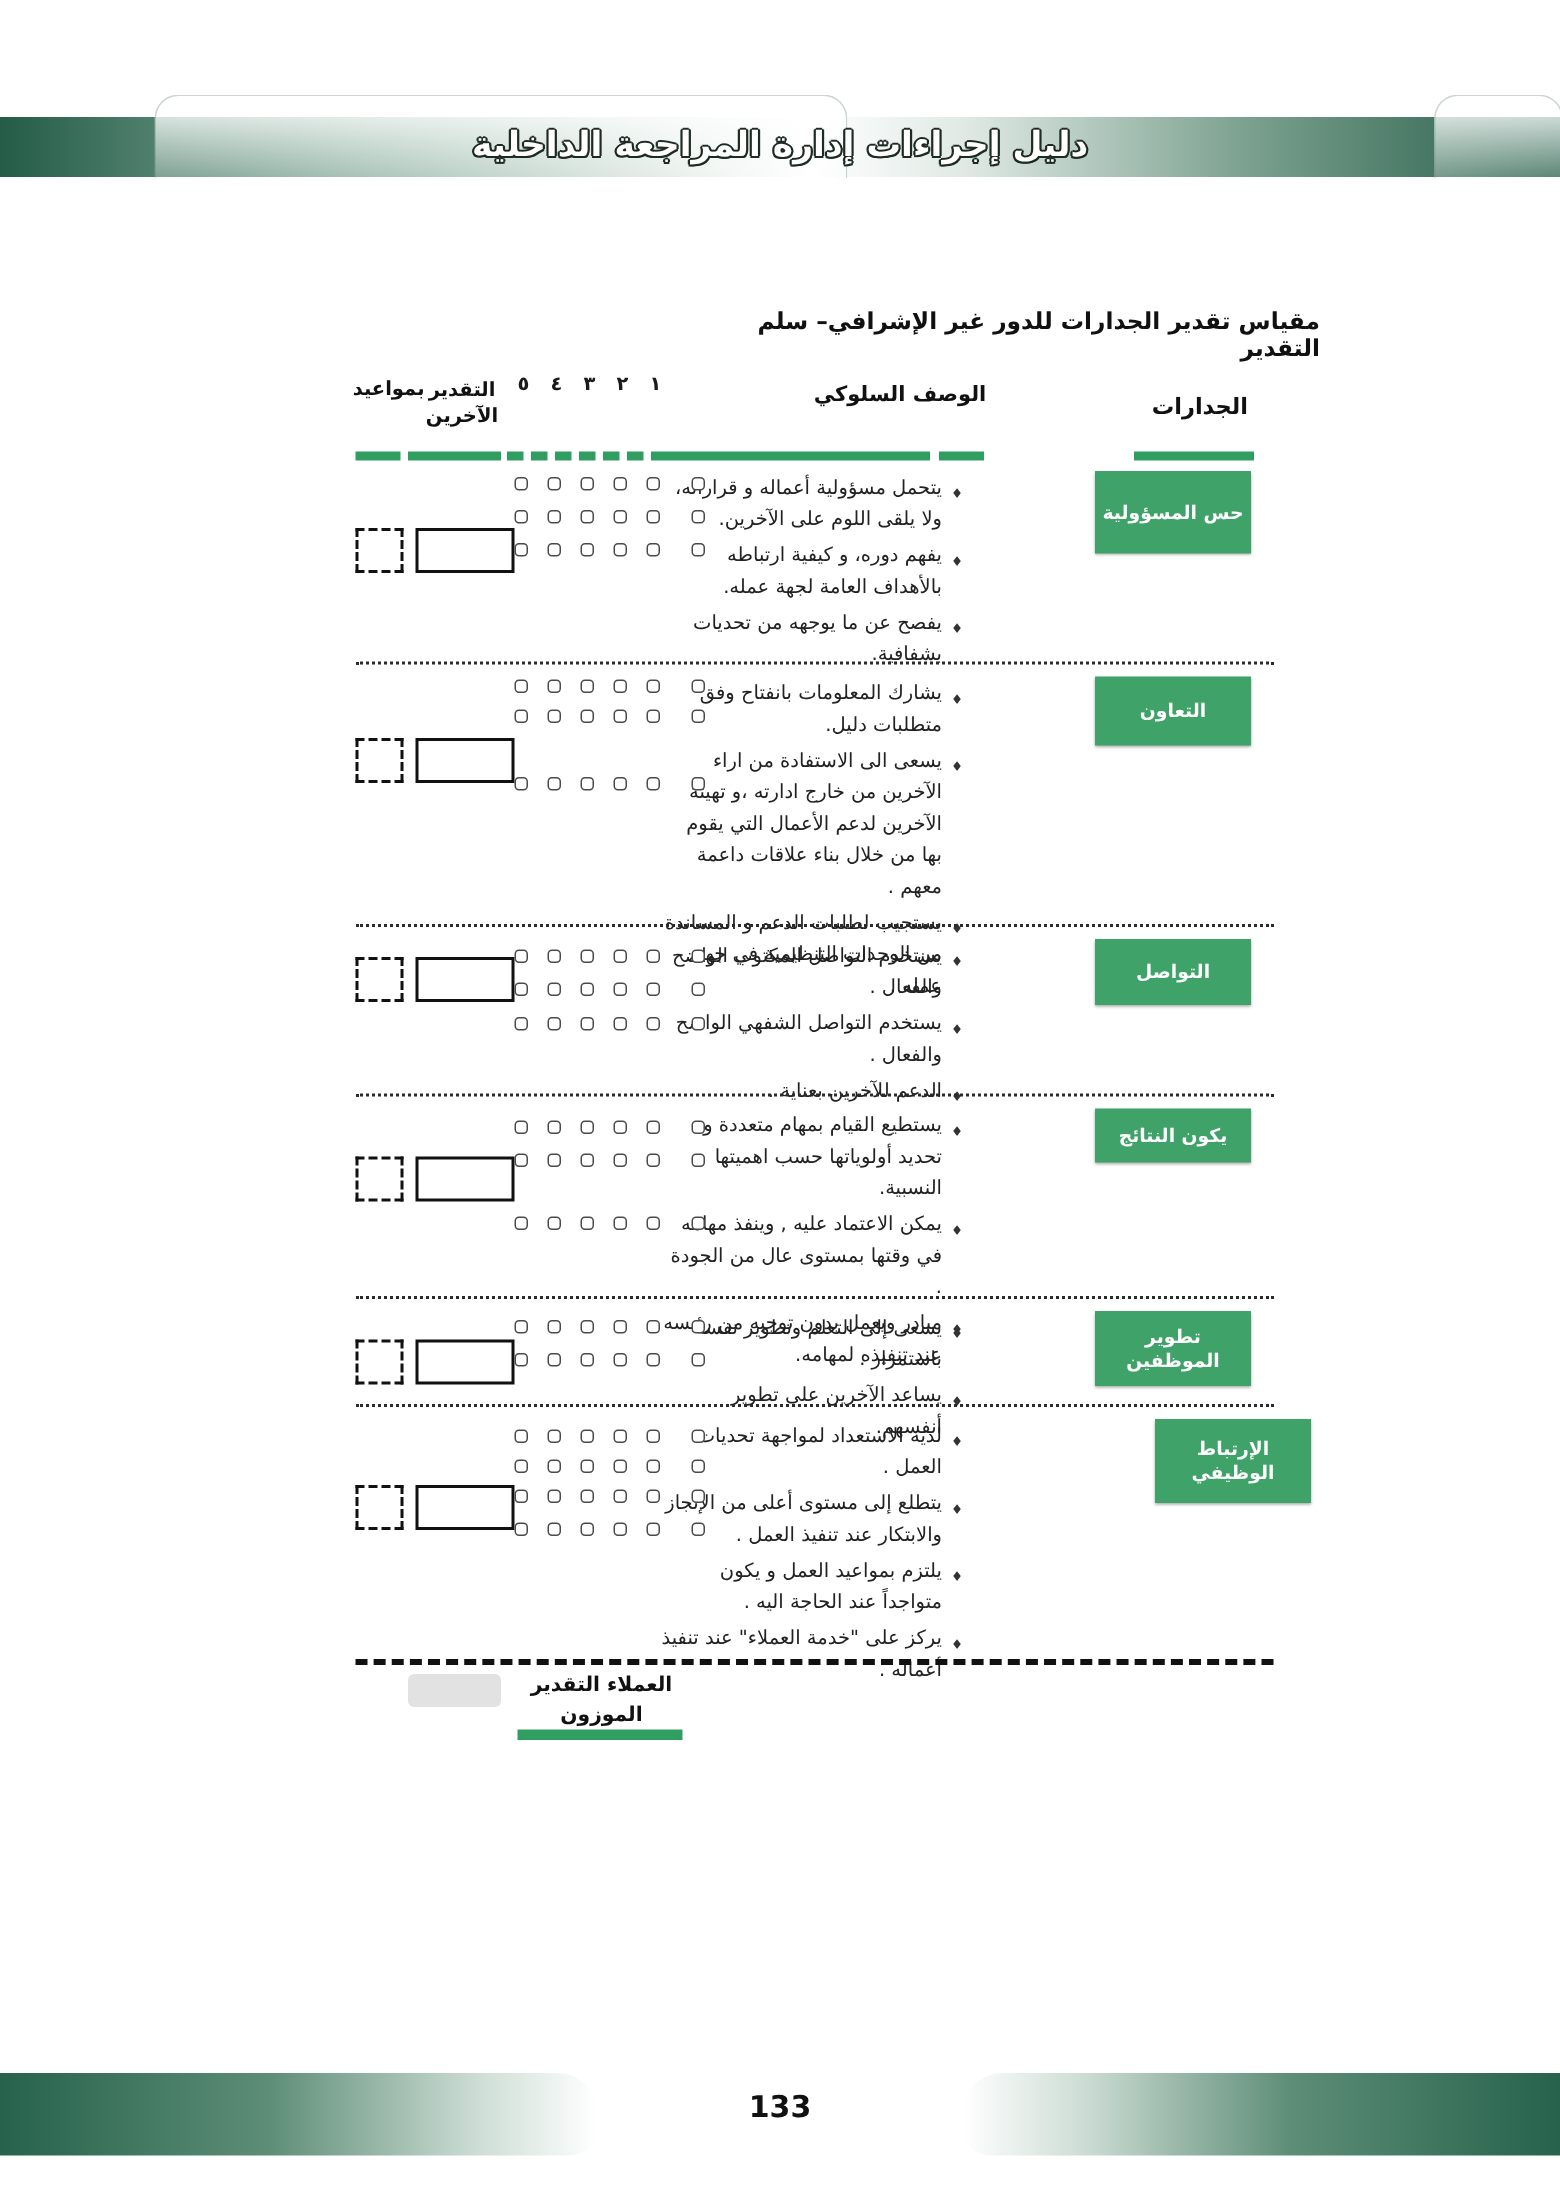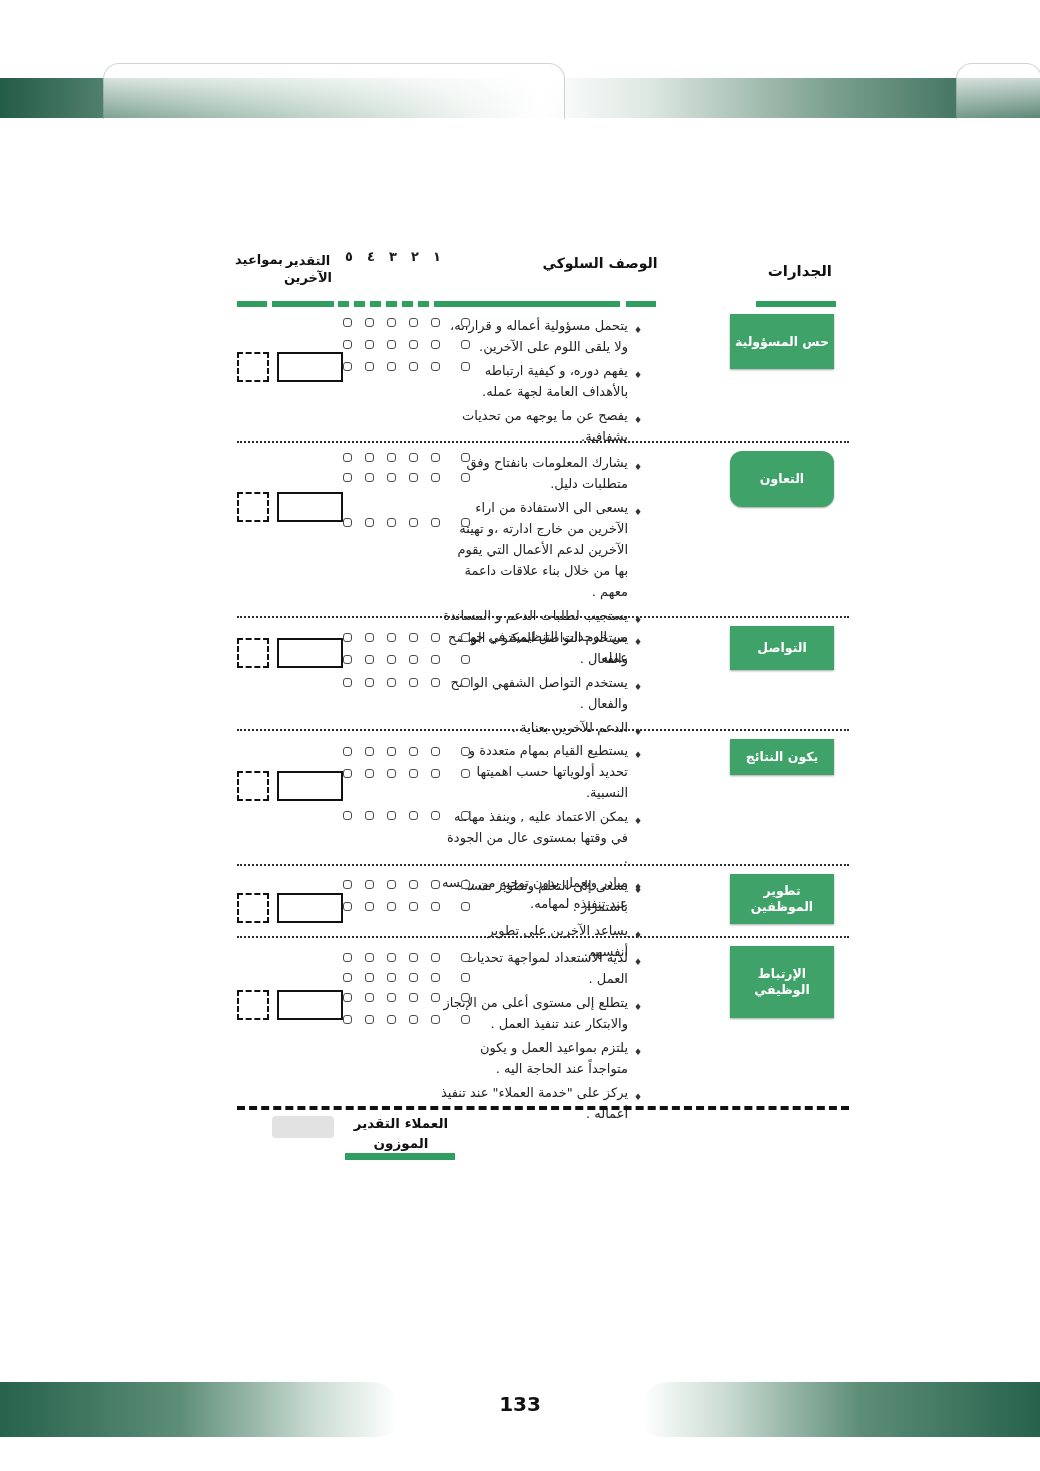--- a/index.html
+++ b/index.html
@@ -71,21 +71,23 @@
     font-size:20px;font-weight:bold;color:#111;}
 </style>
 </head>
 <body>
 
 <div id="sheet">
 
   <div class="top-band"></div>
   <div class="tab-overlay tab-left"></div>
   <div class="tab-overlay tab-right"></div>
-
+  <div class="band-title">دليل إجراءات إدارة المراجعة الداخلية</div>
+
+  <div class="page-title">مقياس تقدير الجدارات  للدور غير الإشرافي– سلم التقدير</div>
 
   <div class="col-head head-competencies">الجدارات</div>
   <div class="col-head head-behavior">الوصف السلوكي</div>
   <div class="col-head head-weighted">التقدير الآخرين</div>
   <div class="col-head head-comments">بمواعيد</div>
   <div id="scale-digits">
       <div class="scale-digit" style="left: 341px;">٥</div>
       <div class="scale-digit" style="left: 363px;">٤</div>
       <div class="scale-digit" style="left: 385px;">٣</div>
       <div class="scale-digit" style="left: 407px;">٢</div>
@@ -142,21 +144,21 @@
         <div class="mark" style="left: 0px;"></div>
         <div class="mark" style="left: 22px;"></div>
         <div class="mark" style="left: 44px;"></div>
         <div class="mark" style="left: 66px;"></div>
         <div class="mark" style="left: 88px;"></div>
         <div class="mark" style="left: 118px;"></div>
       </div>
       <div class="box-dashed" style="top: 352px;"></div>
       <div class="box-solid" style="top: 352px;"></div>
       <div class="separator" style="top: 441px;"></div>
-      <div class="badge" style="top: 451px; height: 56px; border-radius: 12px;">التعاون</div>
+      <div class="badge" style="top: 451px; height: 46px;">التعاون</div>
       <div class="desc" style="top: 452px;">
         <div class="bullet">
           <span class="marker">♦</span>
           <span class="btext">يشارك المعلومات بانفتاح وفق متطلبات دليل.</span>
         </div>
         <div class="bullet">
           <span class="marker">♦</span>
           <span class="btext">يسعى الى الاستفادة من اراء الآخرين من خارج ادارته ،و تهيئة الآخرين لدعم الأعمال التي يقوم بها من خلال بناء علاقات داعمة معهم .</span>
         </div>
         <div class="bullet">
@@ -298,21 +300,21 @@
         <div class="mark" style="left: 0px;"></div>
         <div class="mark" style="left: 22px;"></div>
         <div class="mark" style="left: 44px;"></div>
         <div class="mark" style="left: 66px;"></div>
         <div class="mark" style="left: 88px;"></div>
         <div class="mark" style="left: 118px;"></div>
       </div>
       <div class="box-dashed" style="top: 893px;"></div>
       <div class="box-solid" style="top: 893px;"></div>
       <div class="separator" style="top: 936px;"></div>
-      <div class="badge" style="top: 946px; height: 72px;">الإرتباط الوظيفي</div>
+      <div class="badge" style="top: 946px; height: 56px; margin-left: 40px;">الإرتباط الوظيفي</div>
       <div class="desc" style="top: 947px;">
         <div class="bullet">
           <span class="marker">♦</span>
           <span class="btext">لديه الاستعداد لمواجهة تحديات العمل .</span>
         </div>
         <div class="bullet">
           <span class="marker">♦</span>
           <span class="btext">يتطلع إلى مستوى أعلى من الإنجاز والابتكار عند تنفيذ العمل .</span>
         </div>
         <div class="bullet">

